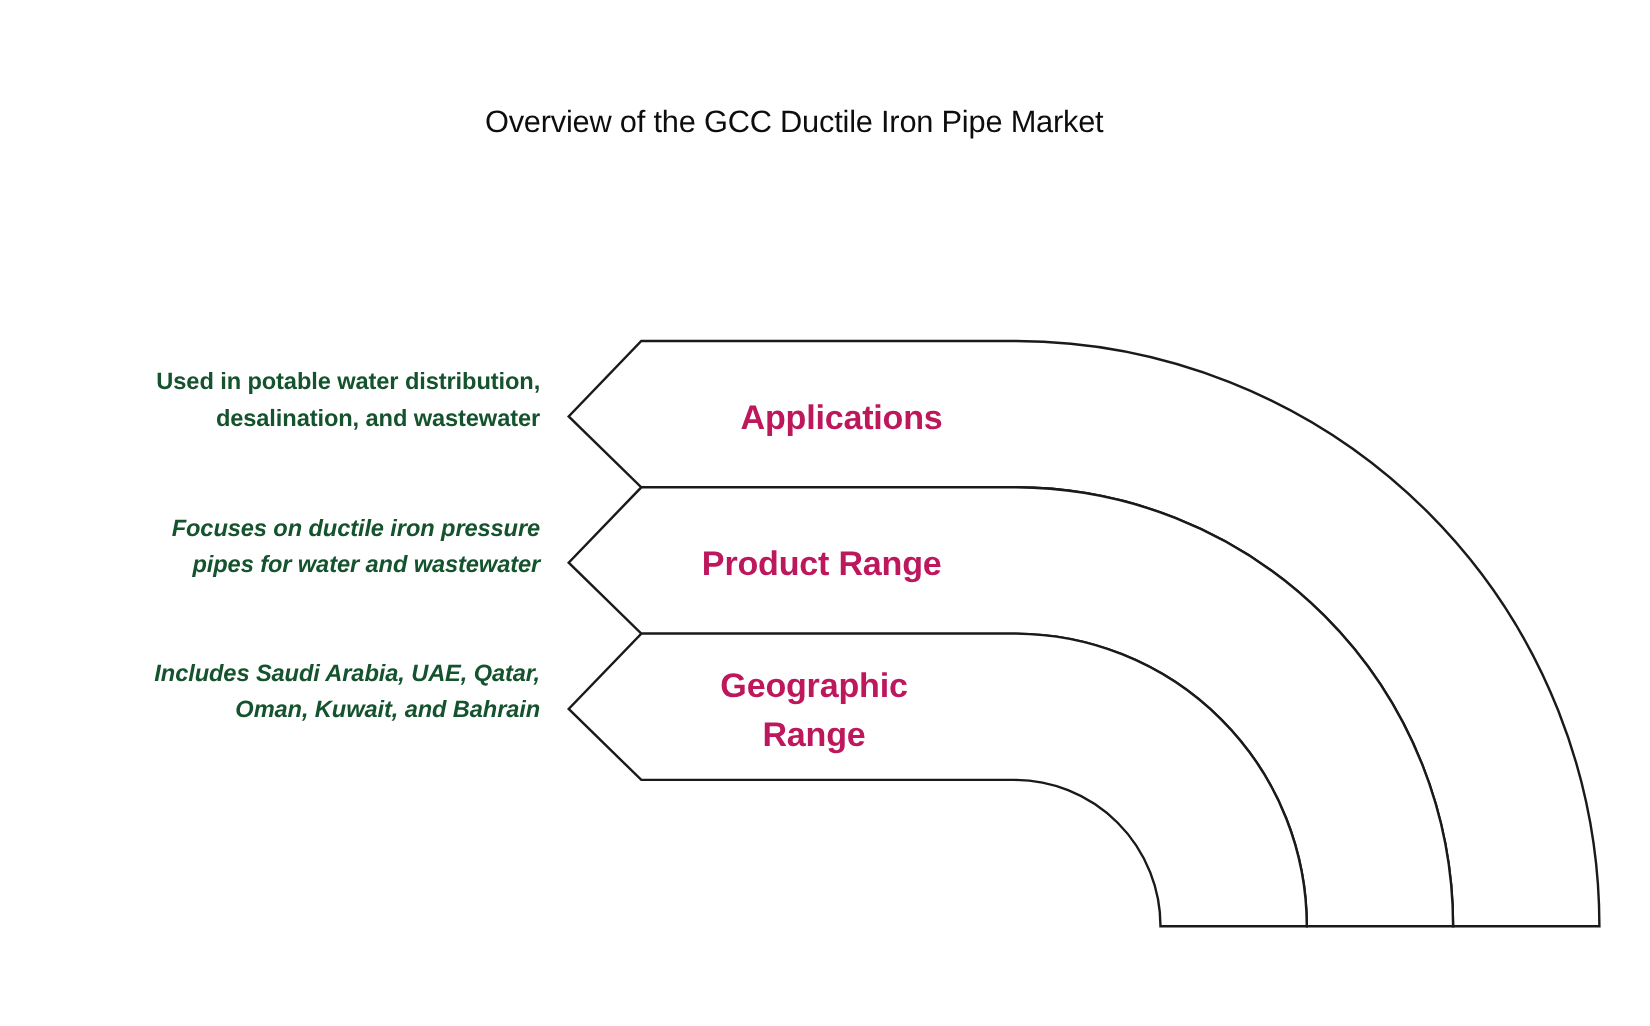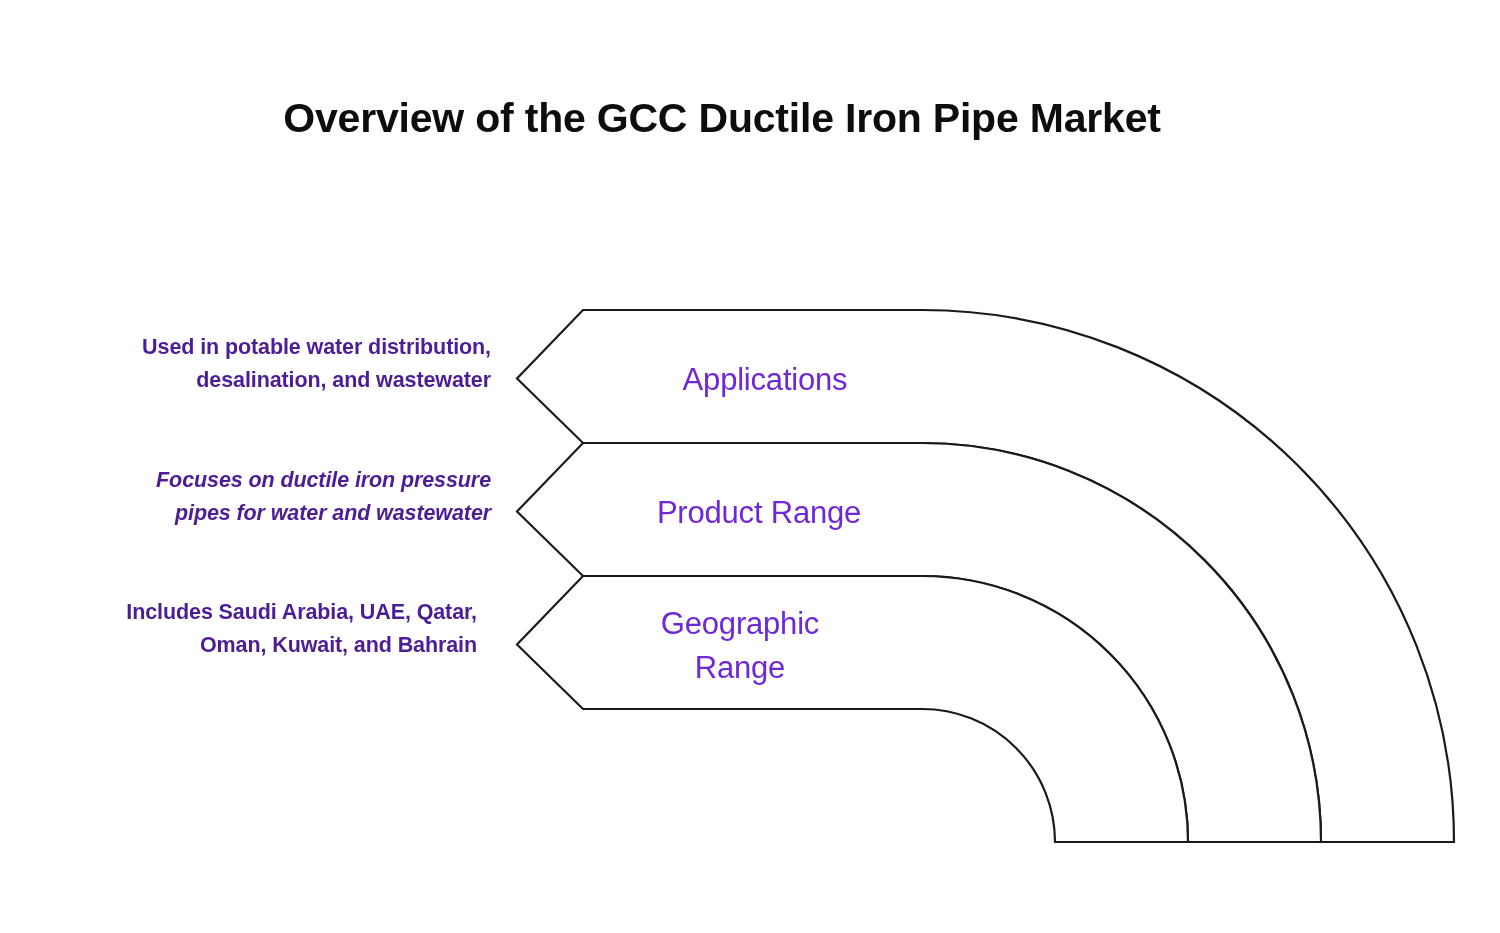--- a/index.html
+++ b/index.html
@@ -23,22 +23,22 @@
     height: 933px;
   }
 
   
   .title {
     position: absolute;
     left: 0;
     top: 96px;
     width: 1444px;
     text-align: center;
-    font-size: 41px;
-    font-weight: bold;
+    font-size: 28px;
+    font-weight: normal;
     letter-spacing: -0.2px;
     color: #0d0d0d;
     line-height: 1.1;
   }
 
   
   #diagram {
     position: absolute;
     left: 0;
     top: 0;
@@ -51,34 +51,34 @@
     stroke-width: 2.2;
     stroke-linejoin: miter;
     stroke-linecap: butt;
   }
 
   
   .band-title {
     position: absolute;
     text-align: center;
     font-size: 31px;
-    font-weight: normal;
-    color: #6d28d9;
+    font-weight: bold;
+    color: #be185d;
     line-height: 1.42;
     letter-spacing: -0.2px;
   }
   .band-title .l2 { display: block; text-align: center; }
 
   
   .desc {
     position: absolute;
     text-align: right;
     font-size: 21.5px;
     font-weight: bold;
-    color: #4c1d95;
+    color: #14532d;
     line-height: 1.52;
     letter-spacing: -0.1px;
   }
 </style>
 </head>
 <body>
 
 <div id="stage">
 
   <div class="title">Overview of the GCC Ductile Iron Pipe Market</div>
@@ -110,28 +110,28 @@
              A 133,133 0 0 0 922,709
              L 583,709
              L 517,644.5
              Z"></path>
   </svg>
 
   <div class="band-title" style="left:600px; top:358px; width:330px;">
     <span>Applications</span>
   </div>
 
-  <div class="band-title" style="left:594px; top:491px; width:330px;text-align:center;">
+  <div class="band-title" style="left:582px; top:491px; width:330px;text-align:center;">
     <span>Product Range</span>
   </div>
 
   <div class="band-title" style="left:610px; top:602px; width:260px;">
     <span class="l1">Geographic</span>
     <span class="l2">Range</span>
   </div>
 
   <div class="desc" style="left:110px; top:331px; width:381px;">Used in potable water distribution, desalination, and wastewater</div>
 
   <div class="desc" style="left:120px; top:464px; width:371px;font-style:italic;">Focuses on ductile iron pressure pipes for water and wastewater</div>
 
-  <div class="desc" style="left:116px; top:596px; width:361px;">Includes Saudi Arabia, UAE, Qatar, Oman, Kuwait, and Bahrain</div>
+  <div class="desc" style="left:130px; top:596px; width:361px;font-style:italic;">Includes Saudi Arabia, UAE, Qatar, Oman, Kuwait, and Bahrain</div>
 
 </div>
 
 </body></html>

